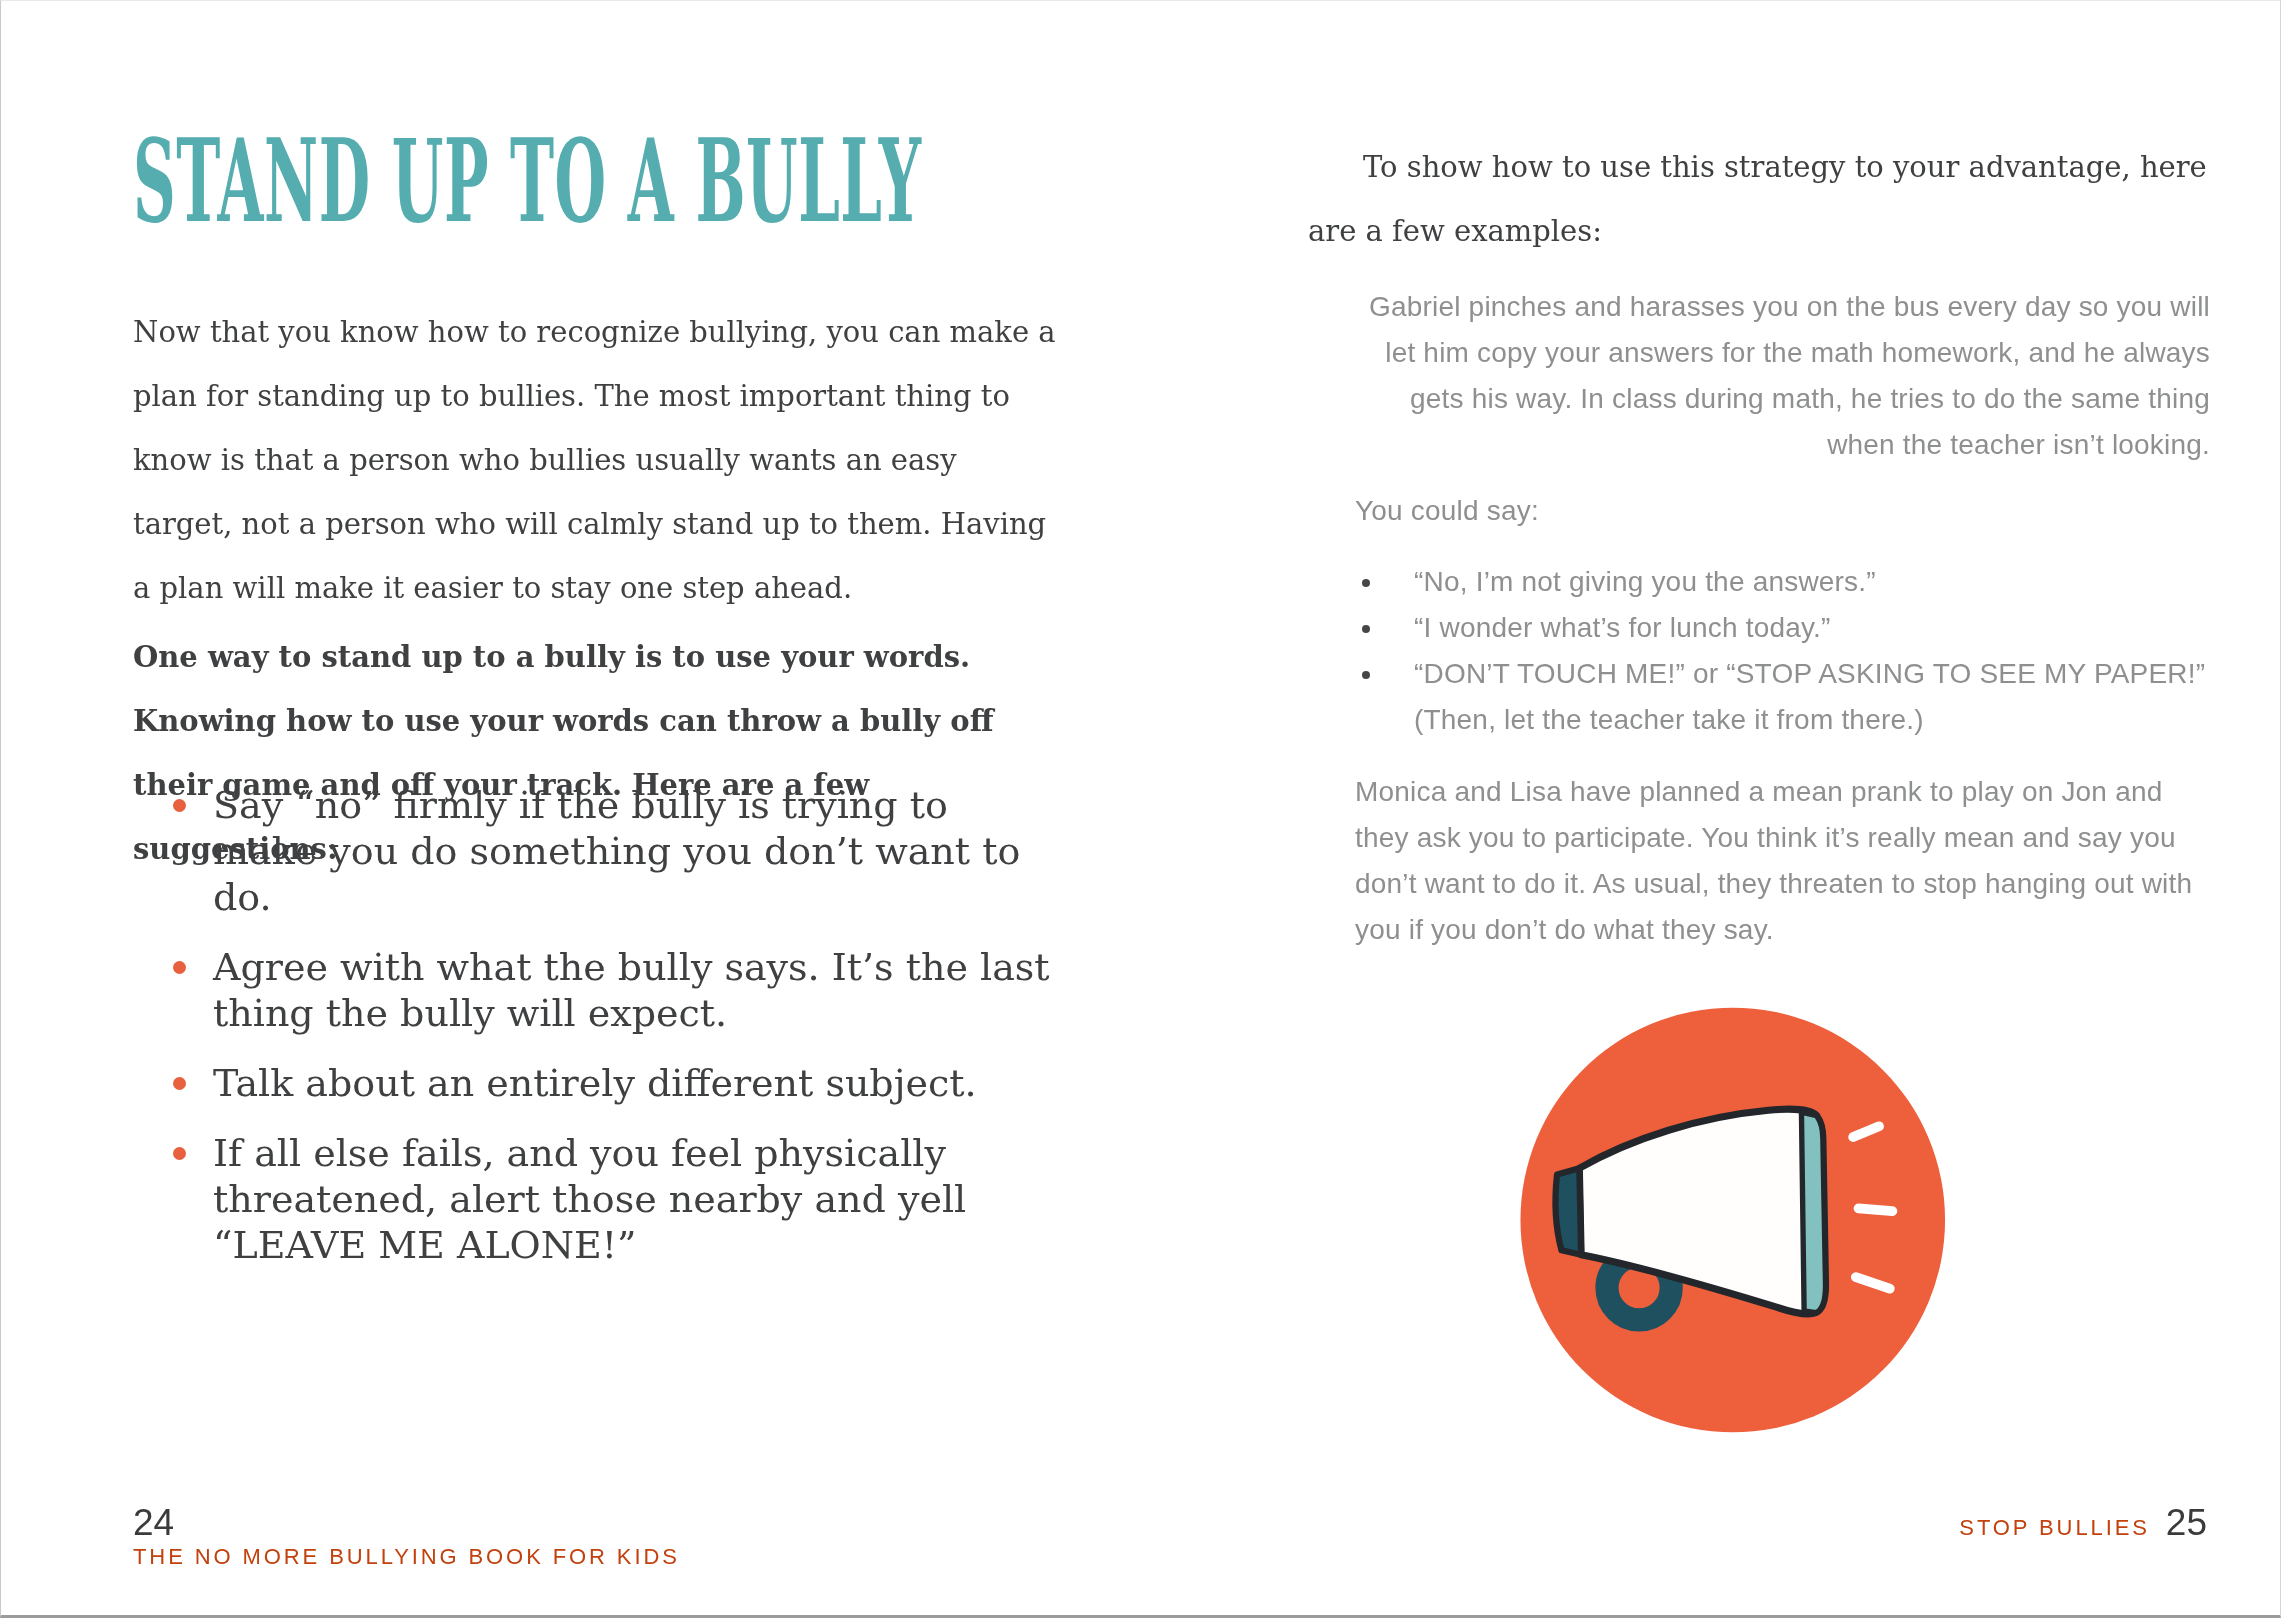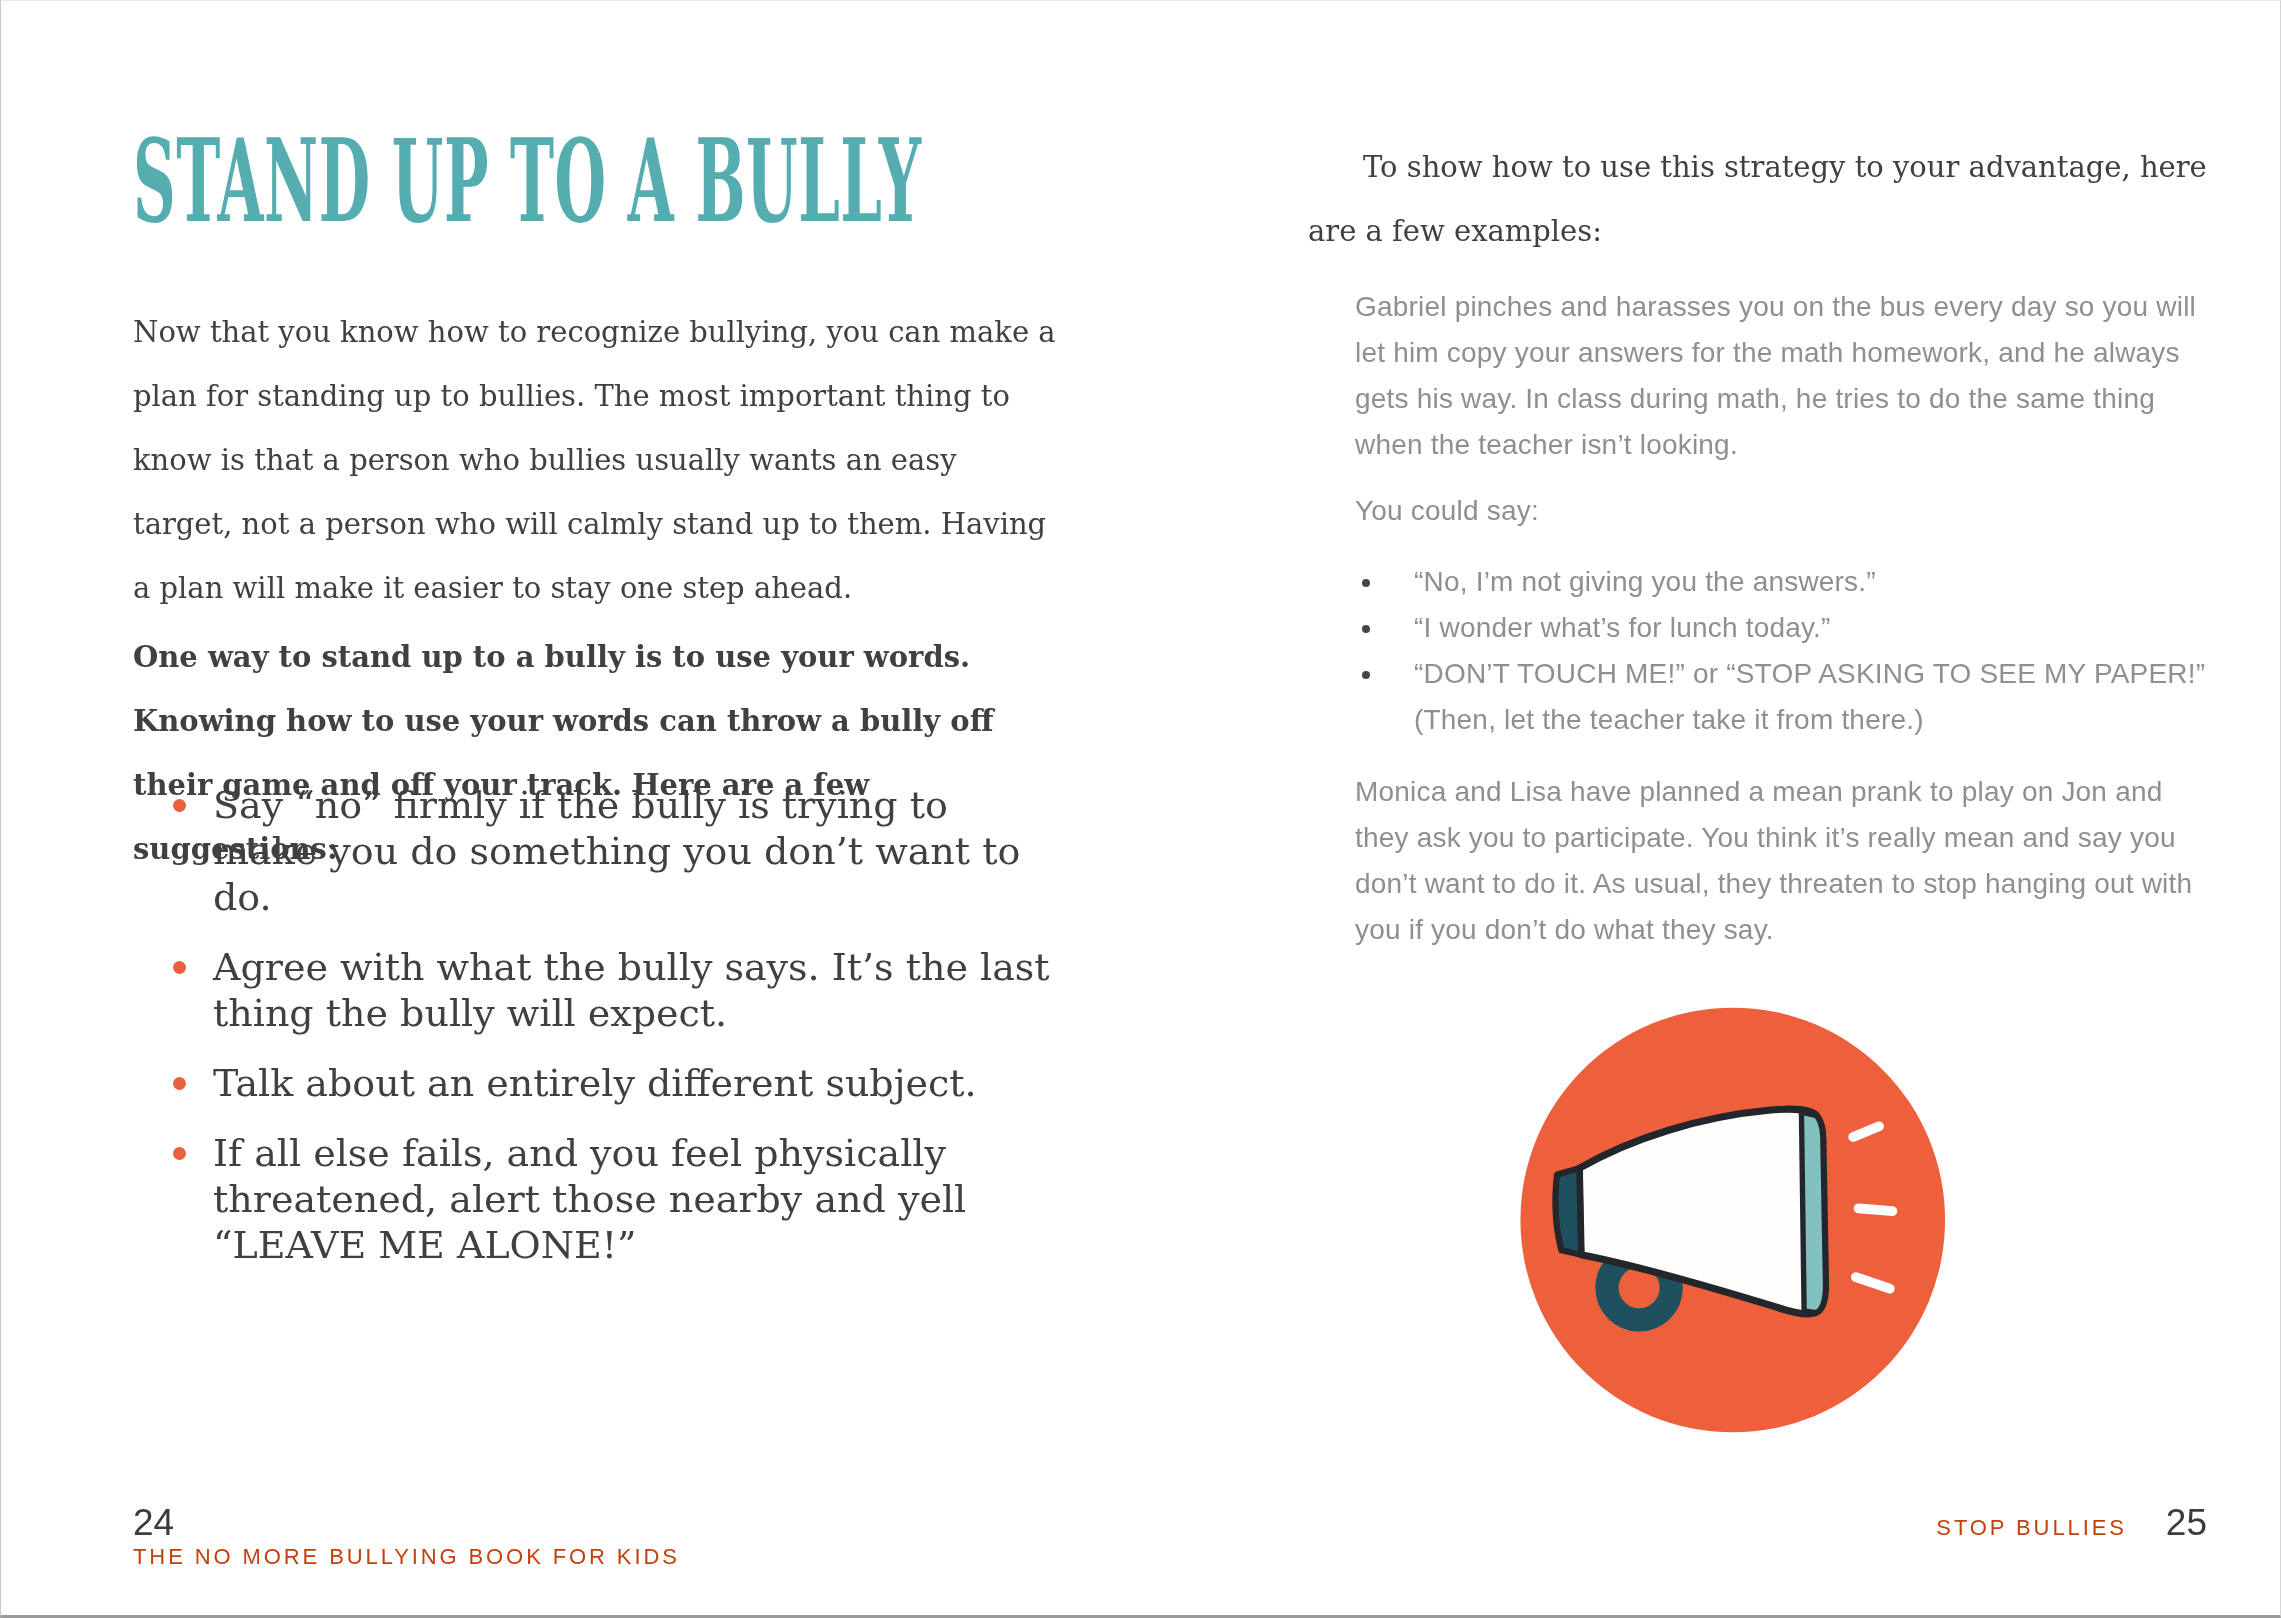--- a/index.html
+++ b/index.html
@@ -76,21 +76,21 @@
 
   
   .p-lead{top:134px;left:1307px;width:902px;text-indent:55px;}
   .gray-sans{
     font-family:"Liberation Sans", sans-serif;
     color:var(--gray);
     font-size:28px;
     line-height:46px;
     letter-spacing:0.2px;
   }
-  .p-example1{top:283px;left:1354px;width:855px;}
+  .p-example1{top:283px;left:1354px;width:855px;text-align:right;}
   .p-prompt{top:487px;left:1354px;width:855px;}
   .quote-list{top:558px;left:1354px;width:855px;list-style:none;}
   .quote-list li{
     position:relative;
     padding-left:59px;
     font-size:28px;
     line-height:46px;
   }
   .quote-list li::before{
     content:"";
@@ -103,21 +103,21 @@
   .p-example2{top:768px;left:1354px;width:855px;}
   .illustration{top:996px;left:1515px;width:446px;height:446px;}
 
   
   .footer{
     display:flex;
     align-items:baseline;
     font-family:"Liberation Sans", sans-serif;
   }
   .footer-left{top:1501px;left:132px;flex-direction:column;}
-  .footer-right{top:1501px;right:73px;gap:39px;}
+  .footer-right{top:1501px;right:73px;gap:16px;}
   .page-num{
     font-size:37px;
     color:#3a3b3c;
     font-weight:400;
   }
   .running-title{
     font-size:22px;
     letter-spacing:2.9px;
     color:#c2410c;
     font-weight:400;

